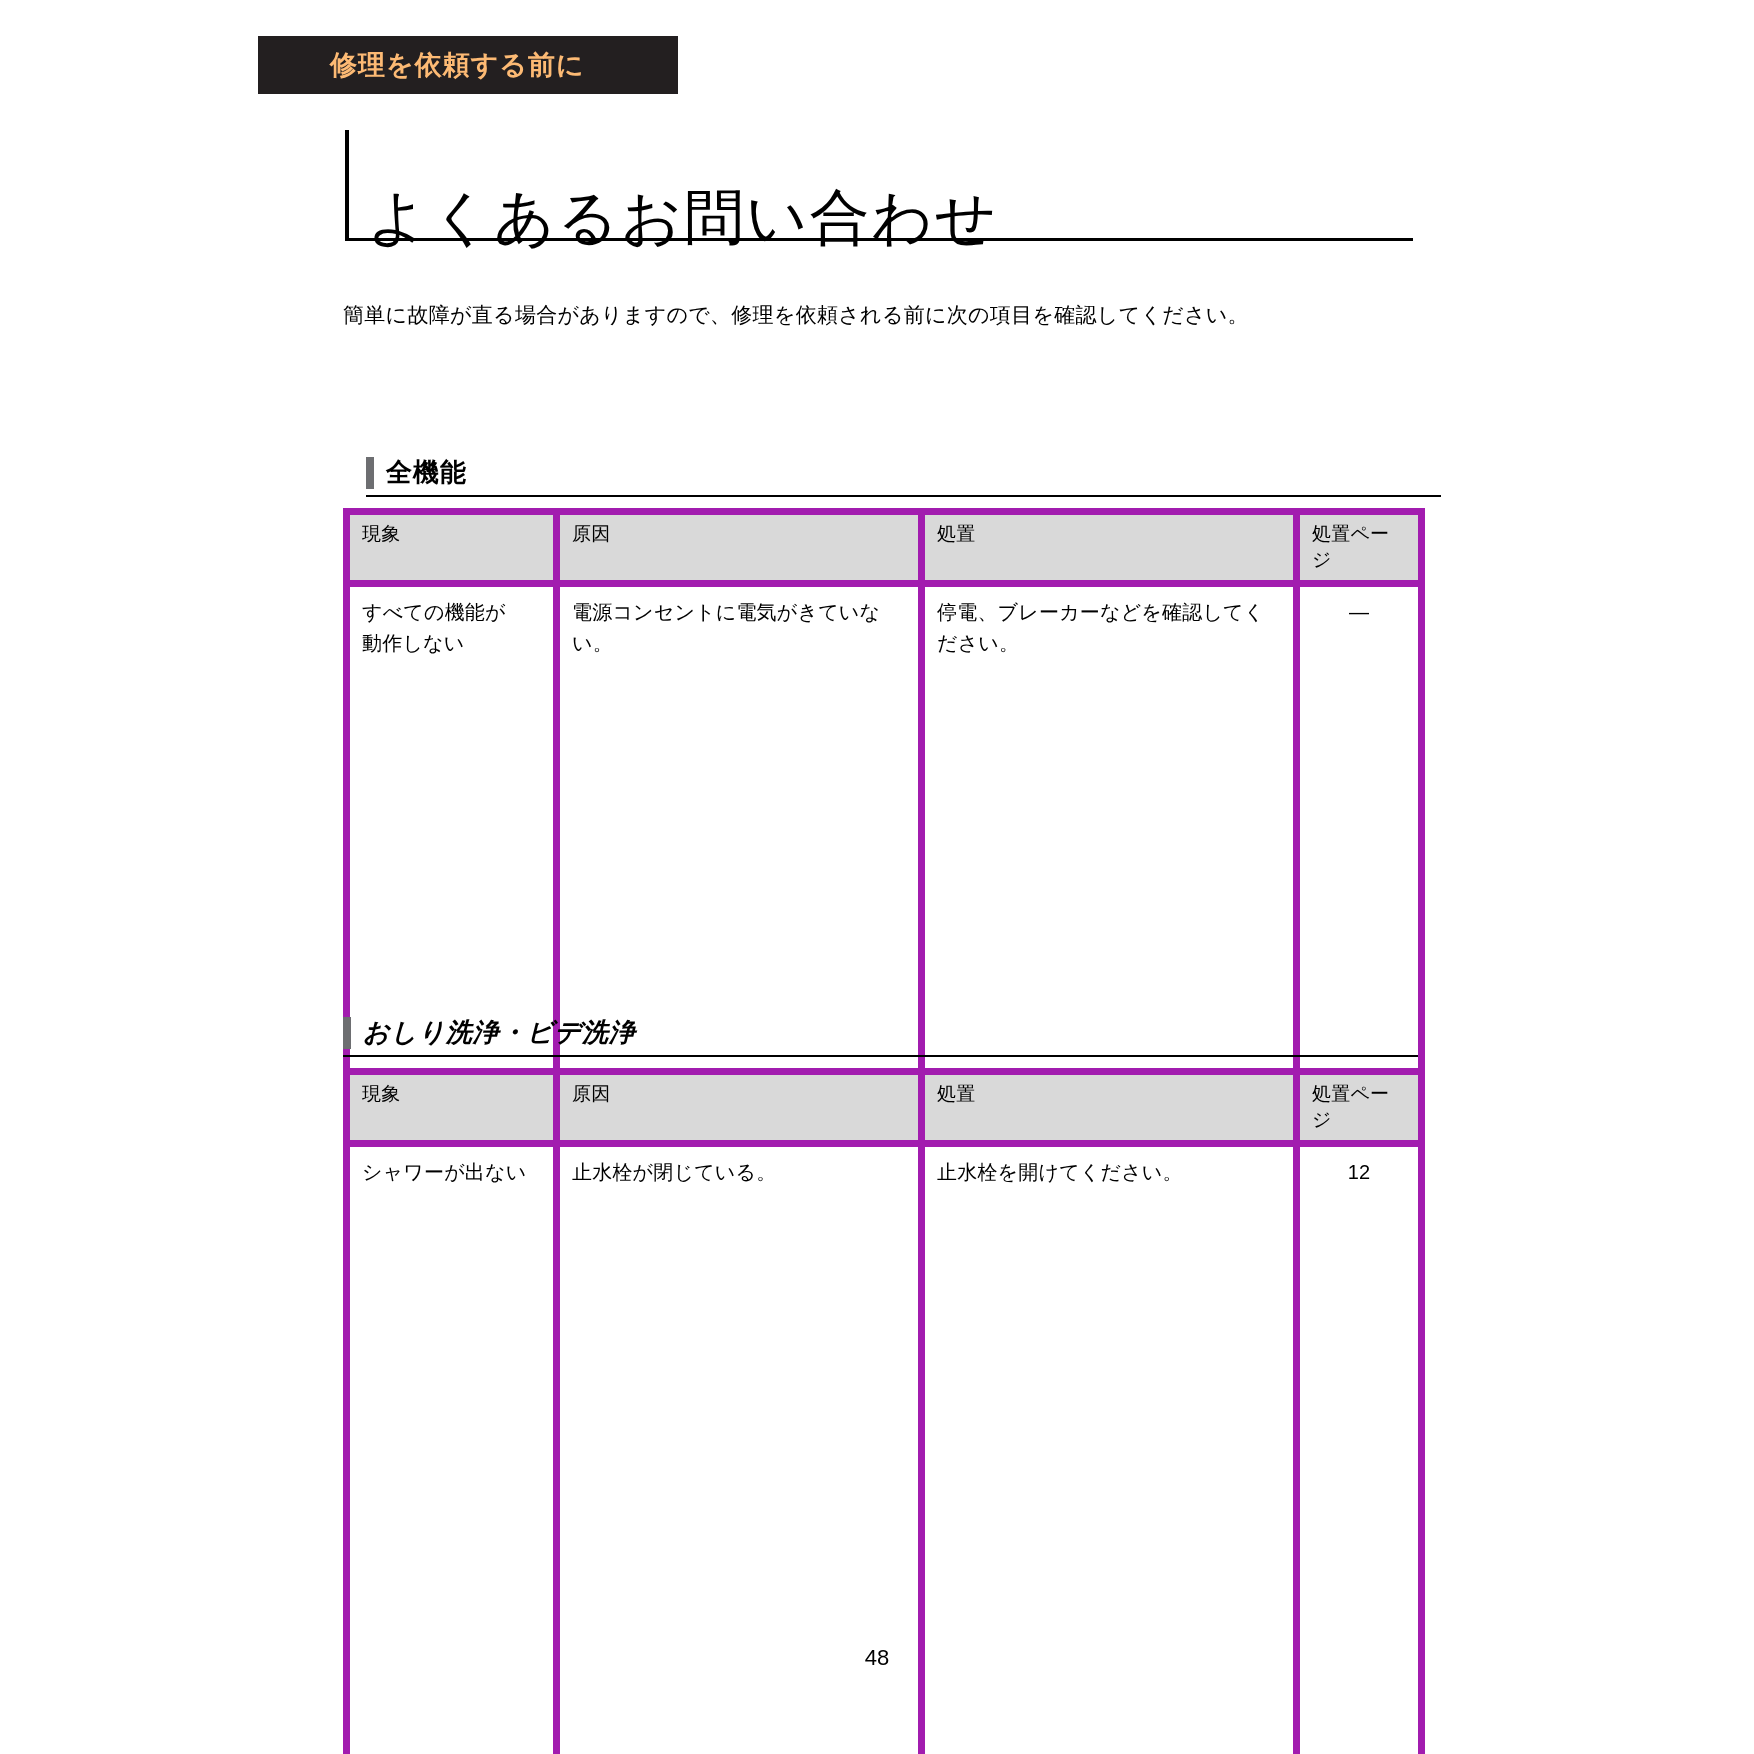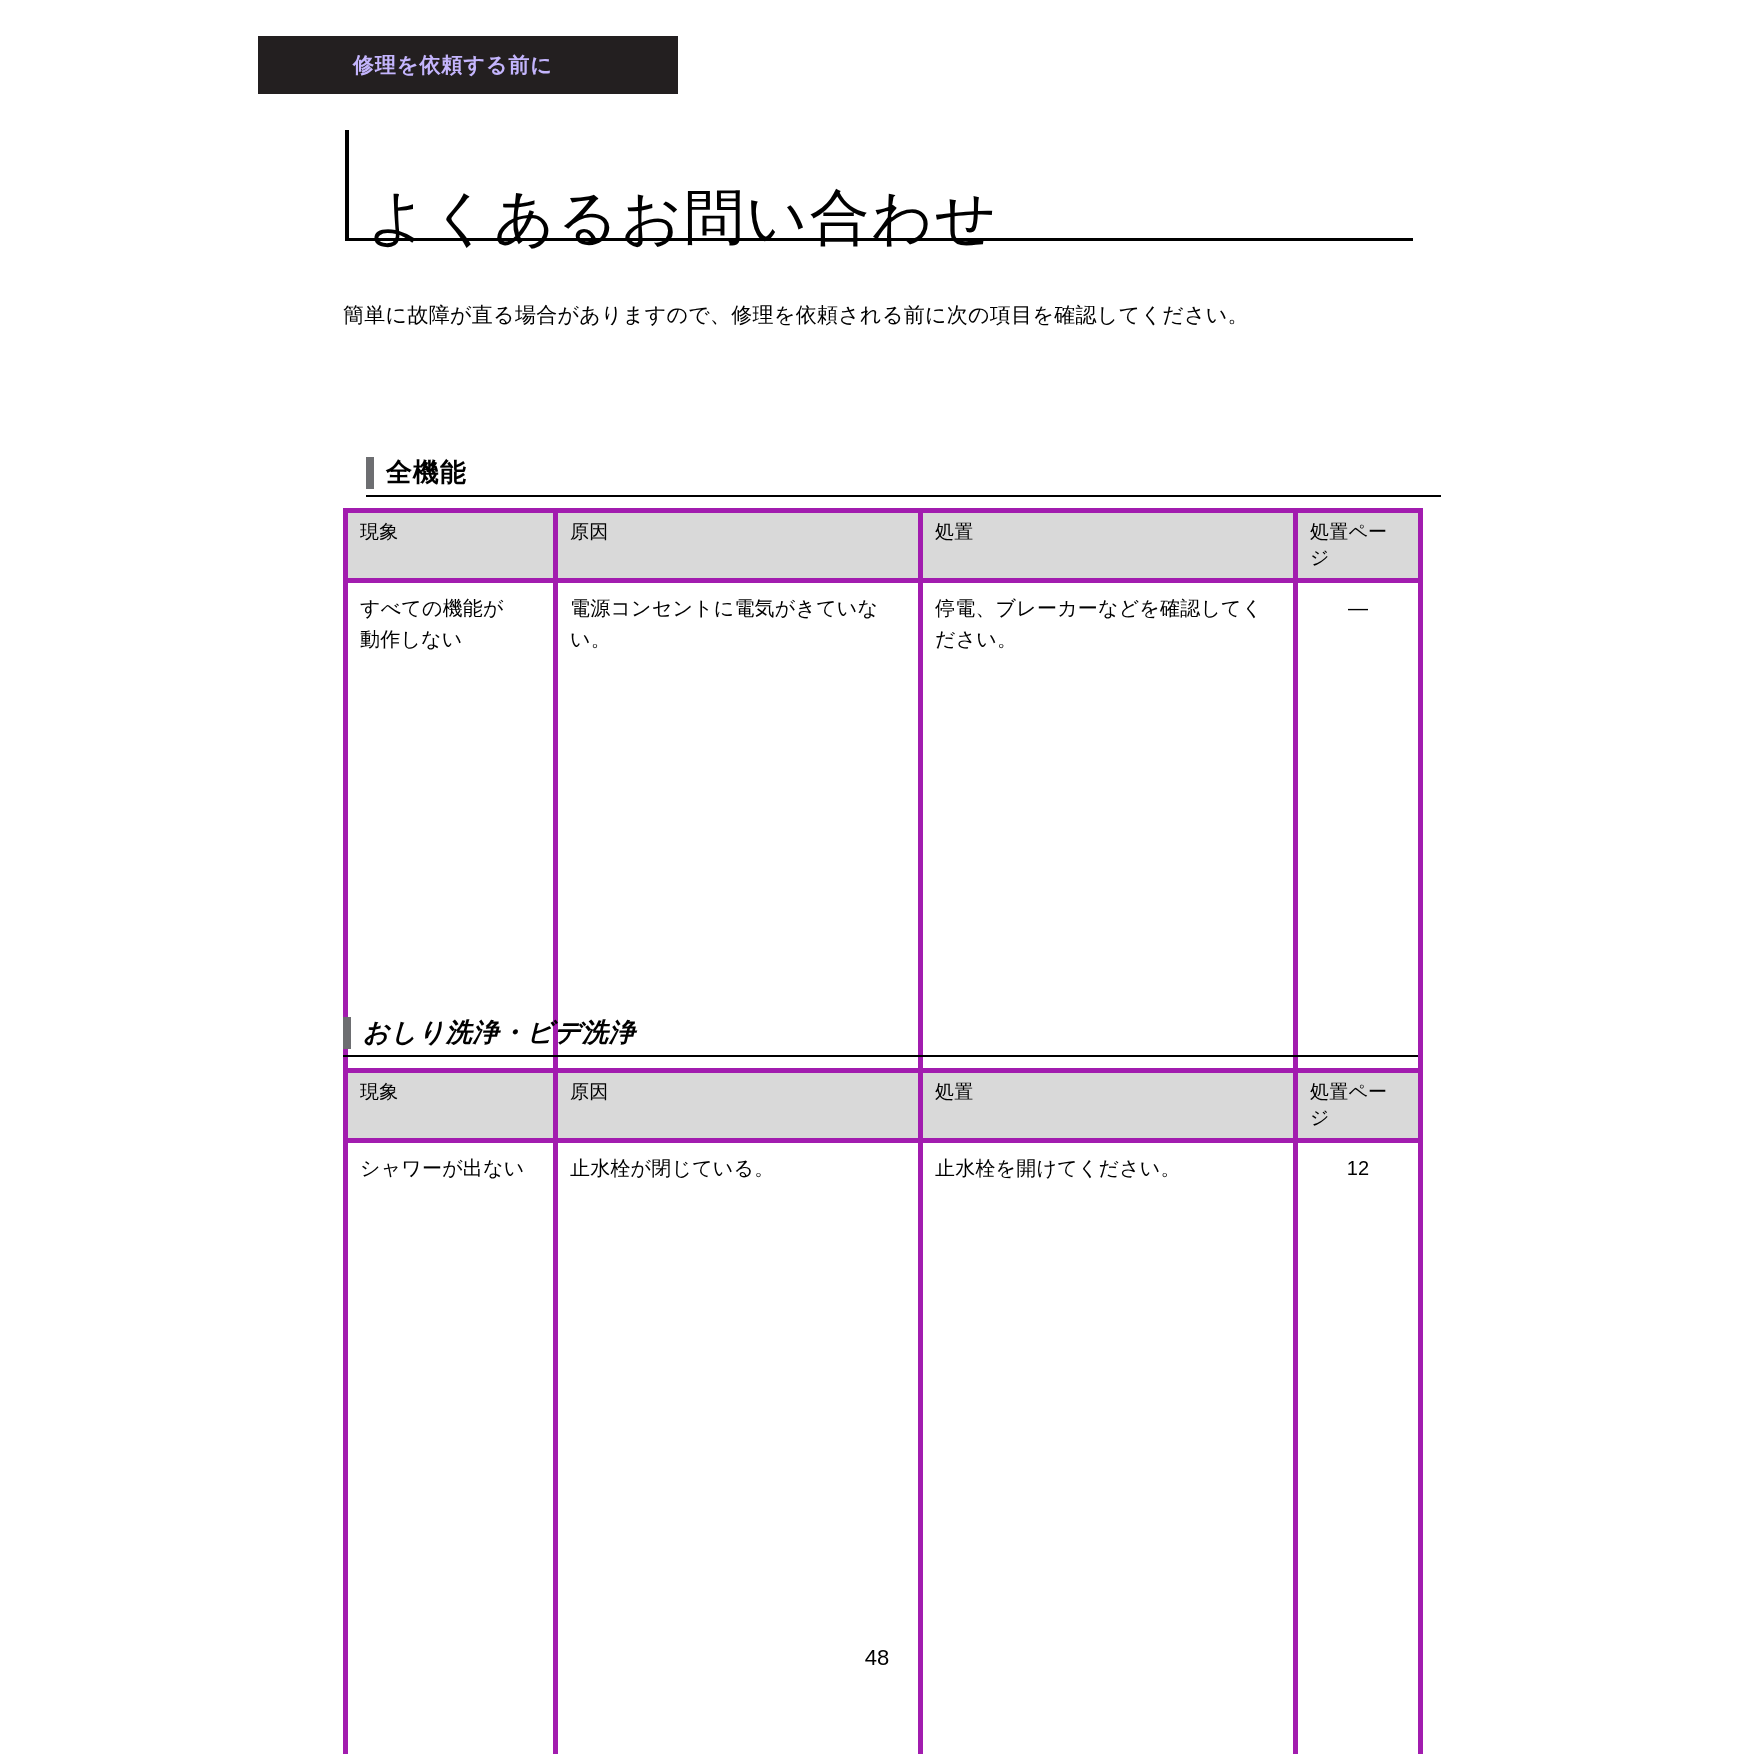--- a/index.html
+++ b/index.html
@@ -27,25 +27,25 @@
     position: absolute;
     left: 258px;
     top: 36px;
     width: 420px;
     height: 58px;
     background: #231f20;
     display: flex;
     align-items: center;
   }
   .header-tab-text {
-    color: #c4b5fd;
-    font-size: 21px;
+    color: #fdba74;
+    font-size: 27px;
     font-weight: bold;
     letter-spacing: 1px;
-    margin-left: 95px;
+    margin-left: 72px;
   }
 
   
   .title-wrap {
     position: absolute;
     left: 345px;
     top: 130px;
     width: 1070px;
     height: 115px;
   }
@@ -118,21 +118,21 @@
   }
 
   
   table.tbl {
     position: absolute;
     border-collapse: collapse;
     table-layout: fixed;
     font-size: 20px;
   }
   table.tbl th, table.tbl td {
-    border: 5px solid #a21caf;
+    border: 7px solid #a21caf;
     vertical-align: top;
     padding: 10px 12px 12px 12px;
     line-height: 31px;
     letter-spacing: 0.2px;
   }
   table.tbl thead th {
     background: #d9d9d9;
     font-weight: normal;
     text-align: left;
     padding: 6px 12px 7px 12px;

